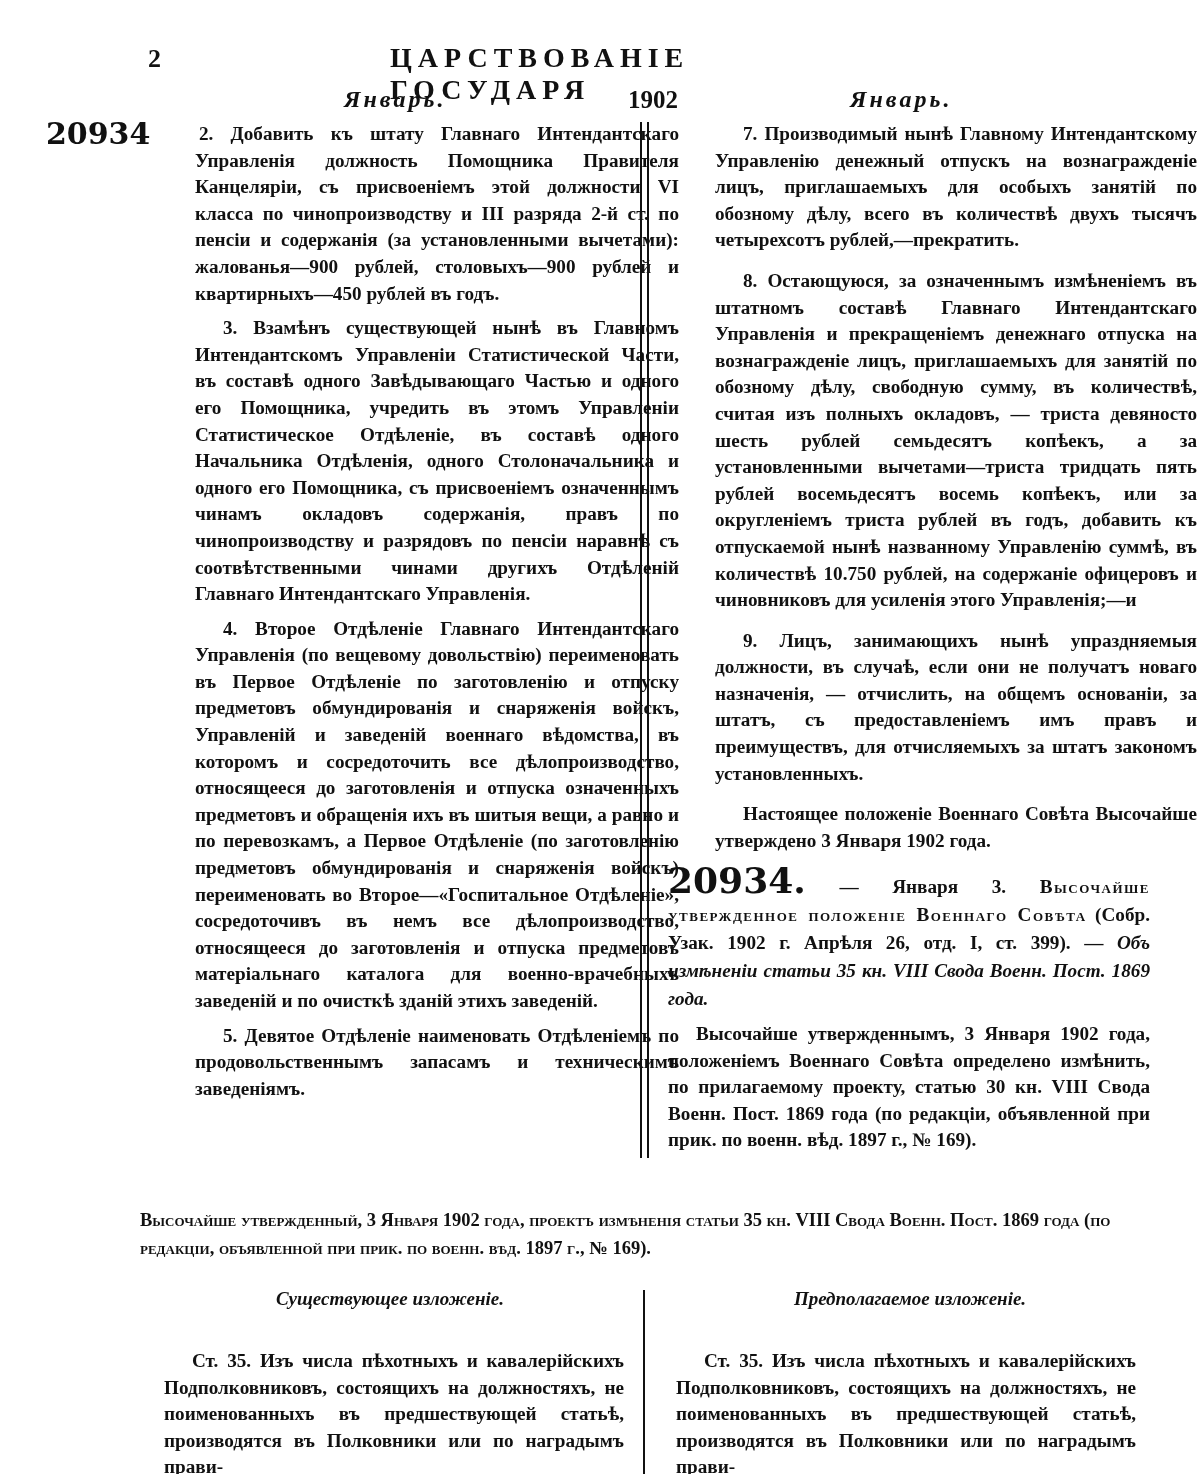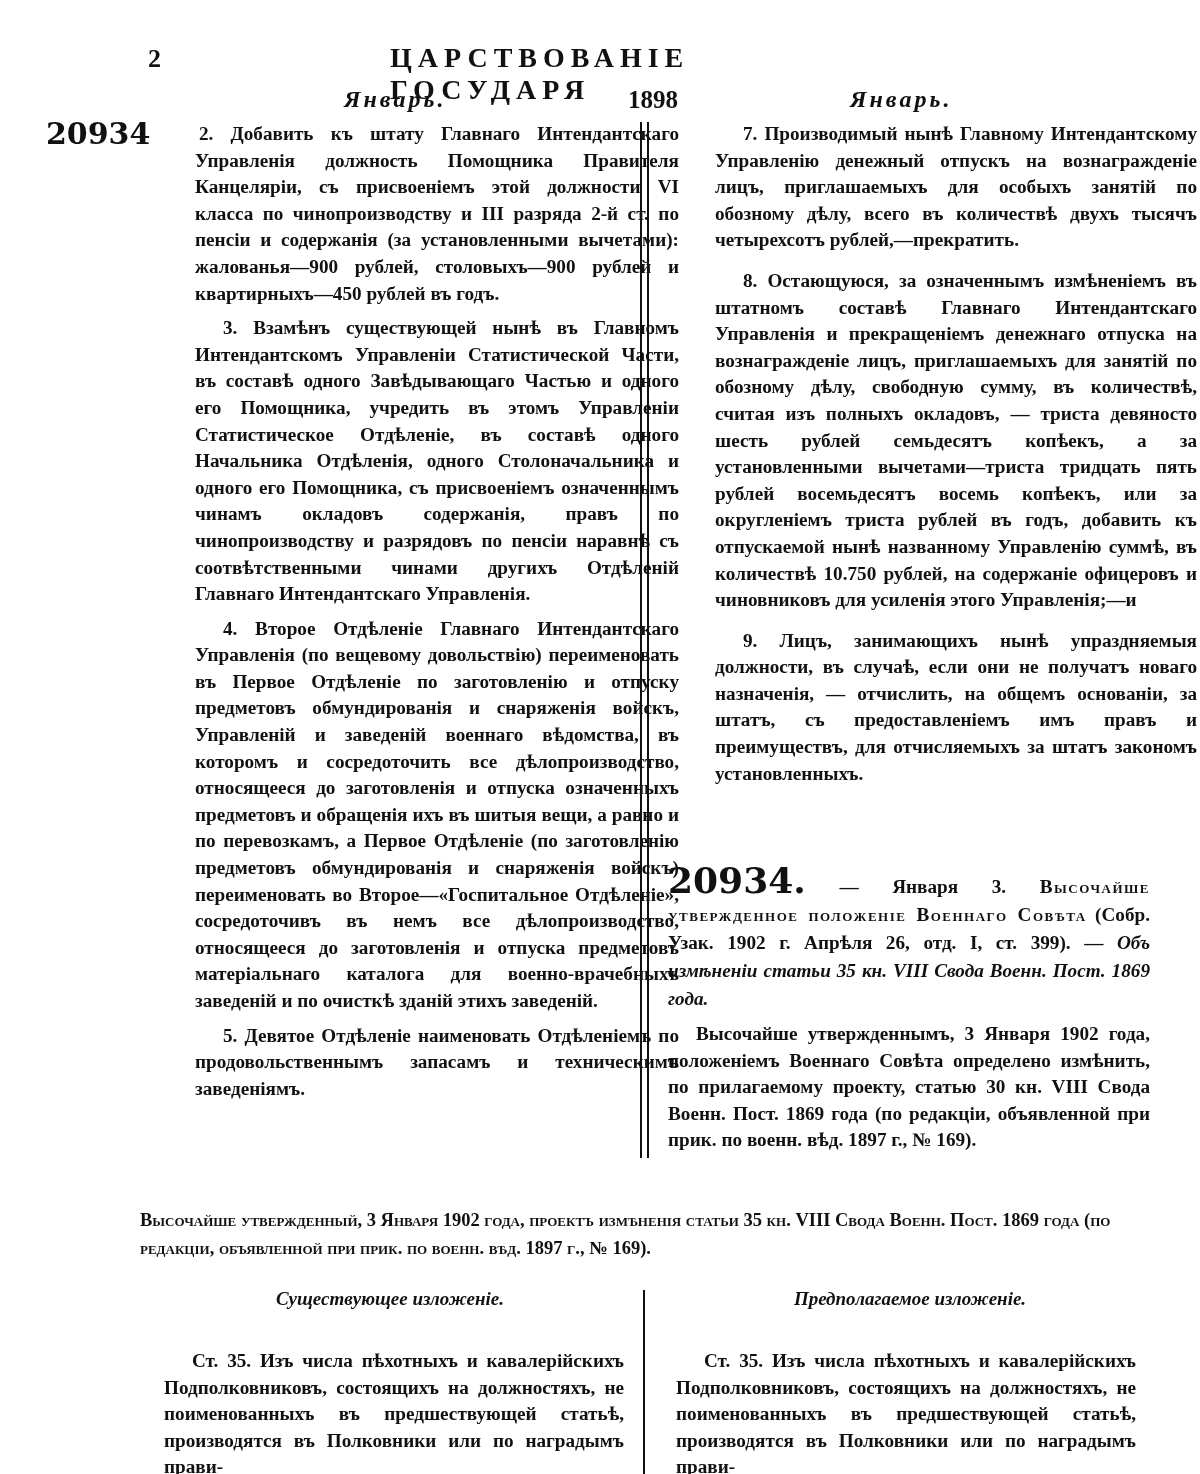--- a/index.html
+++ b/index.html
@@ -35,39 +35,40 @@
   .bottom-col p { margin: 8px; text-indent: 28px; }
   .bl { left: 156px; }
   .br { left: 668px; }
 </style>
 </head>
 <body>
 
 <div class="page-num">2</div>
 <div class="running-head">ЦАРСТВОВАНІЕ ГОСУДАРЯ</div>
 <div class="date-left">Январь.</div>
-<div class="date-year">1898</div>
+<div class="date-year">1902</div>
 <div class="date-right">Январь.</div>
 
 <div class="margin-num">20934</div>
 
 <div class="col col-left">
   <p class="first">2. Добавить къ штату Главнаго Интендантскаго Управленія должность Помощника Правителя Канцеляріи, съ присвоеніемъ этой должности VI класса по чинопроизводству и III разряда 2-й ст. по пенсіи и содержанія (за установленными вычетами): жалованья—900 рублей, столовыхъ—900 рублей и квартирныхъ—450 рублей въ годъ.</p>
   <p class="gap">3. Взамѣнъ существующей нынѣ въ Главномъ Интендантскомъ Управленіи Статистической Части, въ составѣ одного Завѣдывающаго Частью и одного его Помощника, учредить въ этомъ Управленіи Статистическое Отдѣленіе, въ составѣ одного Начальника Отдѣленія, одного Столоначальника и одного его Помощника, съ присвоеніемъ означеннымъ чинамъ окладовъ содержанія, правъ по чинопроизводству и разрядовъ по пенсіи наравнѣ съ соотвѣтственными чинами другихъ Отдѣленій Главнаго Интендантскаго Управленія.</p>
   <p class="gap">4. Второе Отдѣленіе Главнаго Интендантскаго Управленія (по вещевому довольствію) переименовать въ Первое Отдѣленіе по заготовленію и отпуску предметовъ обмундированія и снаряженія войскъ, Управленій и заведеній военнаго вѣдомства, въ которомъ и сосредоточить все дѣлопроизводство, относящееся до заготовленія и отпуска означенныхъ предметовъ и обращенія ихъ въ шитыя вещи, а равно и по перевозкамъ, а Первое Отдѣленіе (по заготовленію предметовъ обмундированія и снаряженія войскъ) переименовать во Второе—«Госпитальное Отдѣленіе», сосредоточивъ въ немъ все дѣлопроизводство, относящееся до заготовленія и отпуска предметовъ матеріальнаго каталога для военно-врачебныхъ заведеній и по очисткѣ зданій этихъ заведеній.</p>
   <p class="gap">5. Девятое Отдѣленіе наименовать Отдѣленіемъ по продовольственнымъ запасамъ и техническимъ заведеніямъ.</p>
 </div>
 
 <div class="vrule vr1"></div>
 <div class="vrule vr2"></div>
 
 <div class="col col-right">
   <p>7. Производимый нынѣ Главному Интендантскому Управленію денежный отпускъ на вознагражденіе лицъ, приглашаемыхъ для особыхъ занятій по обозному дѣлу, всего въ количествѣ двухъ тысячъ четырехсотъ рублей,—прекратить.</p>
   <p class="gap" style="margin-top:14px">8. Остающуюся, за означеннымъ измѣненіемъ въ штатномъ составѣ Главнаго Интендантскаго Управленія и прекращеніемъ денежнаго отпуска на вознагражденіе лицъ, приглашаемыхъ для занятій по обозному дѣлу, свободную сумму, въ количествѣ, считая изъ полныхъ окладовъ, — триста девяносто шесть рублей семьдесятъ копѣекъ, а за установленными вычетами—триста тридцать пять рублей восемьдесятъ восемь копѣекъ, или за округленіемъ триста рублей въ годъ, добавить къ отпускаемой нынѣ названному Управленію суммѣ, въ количествѣ 10.750 рублей, на содержаніе офицеровъ и чиновниковъ для усиленія этого Управленія;—и</p>
   <p class="gap" style="margin-top:14px">9. Лицъ, занимающихъ нынѣ упраздняемыя должности, въ случаѣ, если они не получатъ новаго назначенія, — отчислить, на общемъ основаніи, за штатъ, съ предоставленіемъ имъ правъ и преимуществъ, для отчисляемыхъ за штатъ закономъ установленныхъ.</p>
+  <p class="gap" style="margin-top:14px">Настоящее положеніе Военнаго Совѣта Высочайше утверждено 3 Января 1902 года.</p>
 </div>
 
 <div class="decree">
   <div style="text-indent:0">
     <span class="bignum">20934.</span><span> — Января 3. </span><span class="caps">Высочайше утвержденное положеніе Военнаго Совѣта</span><span> (Собр. Узак. 1902 г. Апрѣля 26, отд. I, ст. 399). — </span><span class="it">Объ измѣненіи статьи 35 кн. VIII Свода Военн. Пост. 1869 года.</span>
   </div>
   <p style="margin:8px 0 0 0; text-indent:28px; line-height:26.6px">Высочайше утвержденнымъ, 3 Января 1902 года, положеніемъ Военнаго Совѣта определено измѣнить, по прилагаемому проекту, статью 30 кн. VIII Свода Военн. Пост. 1869 года (по редакціи, объявленной при прик. по военн. вѣд. 1897 г., № 169).</p>
 </div>
 
 <div class="project-title">Высочайше утвержденный, 3 Января 1902 года, проектъ измѣненія статьи 35 кн. VIII Свода Военн. Пост. 1869 года (по редакціи, объявленной при прик. по военн. вѣд. 1897 г., № 169).</div>

